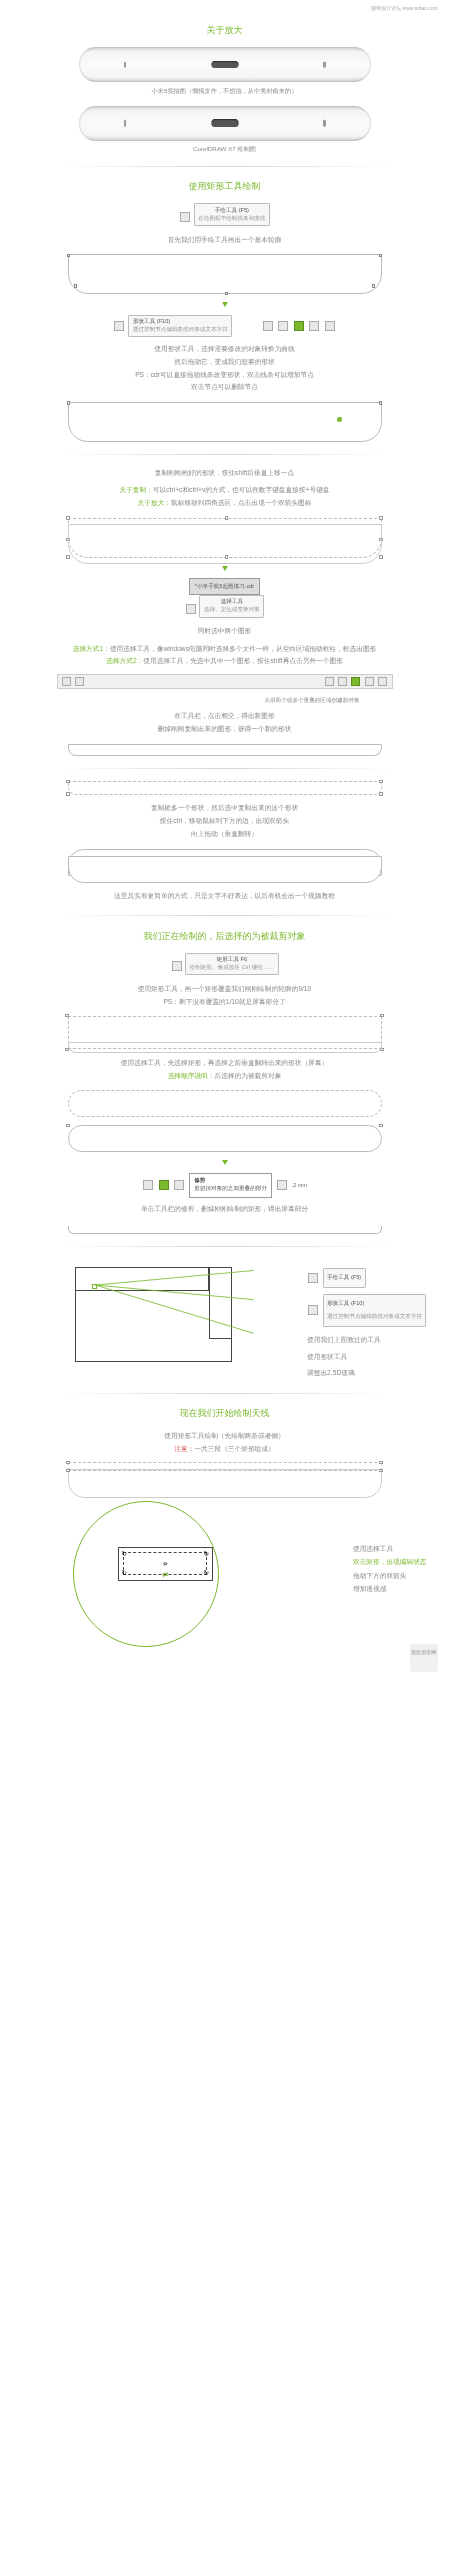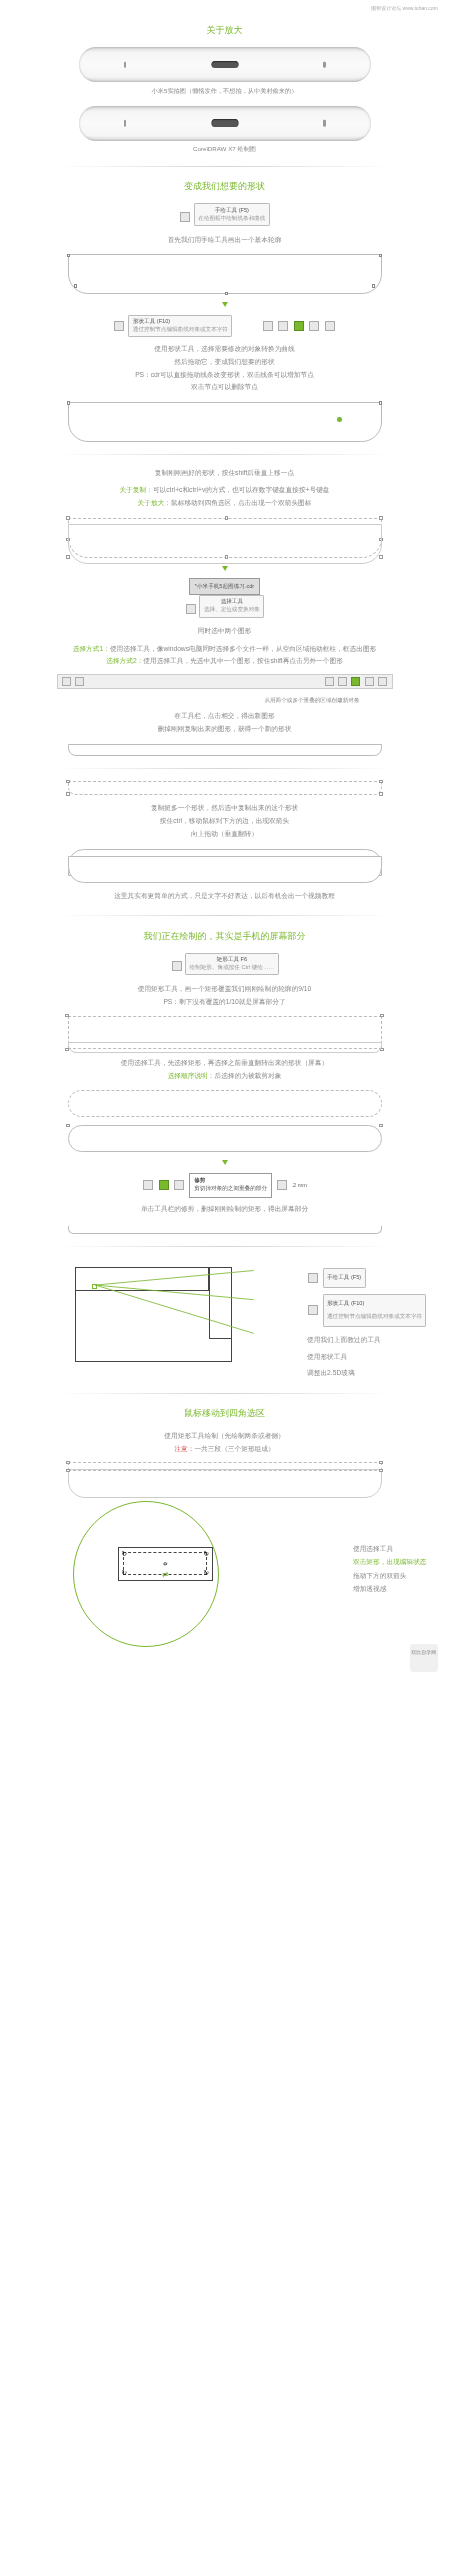--- a/index.html
+++ b/index.html
@@ -53,21 +53,21 @@
       <div class="phone-port"></div>
     </div>
 <div class="caption">小米5实拍图（懒惰发作，不想拍，从中关村偷来的）</div>
 <div class="phone-render">
       <div class="phone-port"></div>
     </div>
 <div class="caption">CorelDRAW X7 绘制图</div>
 
 <div class="divider"></div>
 
-<div class="section-title">变成我们想要的形状</div>
+<div class="section-title">使用矩形工具绘制</div>
 <div class="center-block">
   <span class="tool-icon"></span>
   <span class="tool-box"><span>手绘工具 (F5)</span><br><span style="color:#999">在绘图框中绘制线条和曲线</span></span>
 </div>
 <div class="instr">首先我们用手绘工具画出一个基本轮廓</div>
 <div class="outline-shape">
   <div class="node" style="top:-1.7px;left:-1.7px"></div>
   <div class="node" style="top:-1.7px;right:-1.7px"></div>
   <div class="node" style="bottom:5.6px;left:5.6px"></div>
   <div class="node" style="bottom:5.6px;right:5.6px"></div>
@@ -159,21 +159,21 @@
   <span>按住ctrl，移动鼠标到下方的边，出现双箭头</span><br>
   <span>向上拖动（垂直翻转）</span>
 </div>
 <div class="stack-shape">
   <div class="layer" style="border-radius:15.7px 15.7px 0 0"></div>
   <div class="layer"></div>
 </div>
 <div class="instr">这里其实有更简单的方式，只是文字不好表达，以后有机会出一个视频教程</div>
 <div class="divider"></div>
 
-<div class="section-title">我们正在绘制的，其实是手机的屏幕部分</div>
+<div class="section-title">我们正在绘制的，后选择的为被裁剪对象</div>
 <div class="center-block">
   <span class="tool-icon"></span>
   <span class="tool-box"><span>矩形工具 F6</span><br><span style="color:#999">绘制矩形、角或按住 Ctrl 键绘……</span></span>
 </div>
 <div class="instr">
   <span>使用矩形工具，画一个矩形覆盖我们刚刚绘制的轮廓的9/10</span><br>
   <span>PS：剩下没有覆盖的1/10就是屏幕部分了</span>
 </div>
 <div style="width:314px;margin:7.9px auto;position:relative">
   <div style="height:33px;border:0.6px dashed #bbb;border-radius:0">
@@ -228,21 +228,21 @@
           <span class="tool-icon"></span>
           <span class="tool-box"><span>形状工具 (F10)</span><br><span style="color:#999">通过控制节点编辑曲线对象或文本字符</span></span>
         </div>
     <div>使用我们上面教过的工具</div>
     <div>使用形状工具</div>
     <div>调整出2.5D玻璃</div>
   </div>
 </div>
 <div class="divider"></div>
 
-<div class="section-title">鼠标移动到四角选区</div>
+<div class="section-title">现在我们开始绘制天线</div>
 <div class="instr">
   <span>使用矩形工具绘制（先绘制两条或者侧）</span><br>
   <span class="hilite-red">注意：</span><span>一共三段（三个矩形组成）</span>
 </div>
 <div style="width:314px;margin:6.7px auto;position:relative">
   <div style="height:9px;border:0.6px dashed #bbb;position:relative">
     <div class="corner-dot" style="top:-2.2px;left:-2.2px"></div>
     <div class="corner-dot" style="top:-2.2px;right:-2.2px"></div>
     <div class="corner-dot" style="bottom:-2.2px;left:-2.2px"></div>
     <div class="corner-dot" style="bottom:-2.2px;right:-2.2px"></div>

